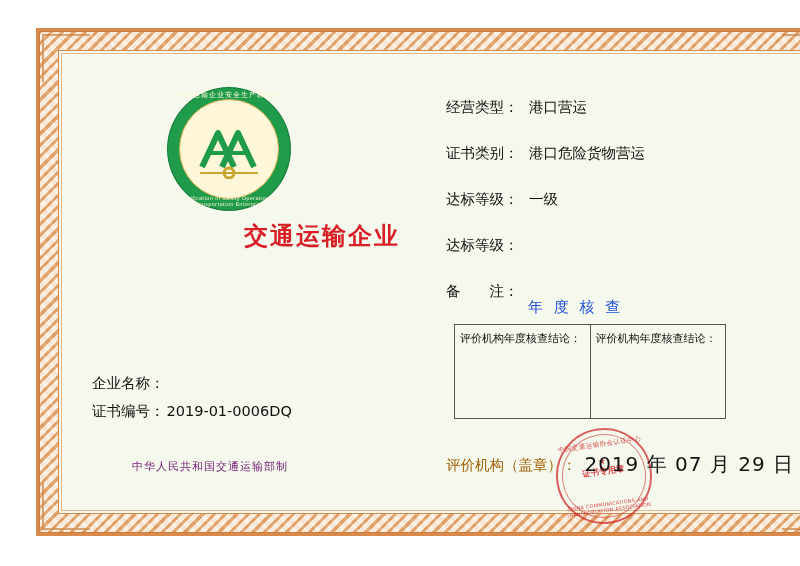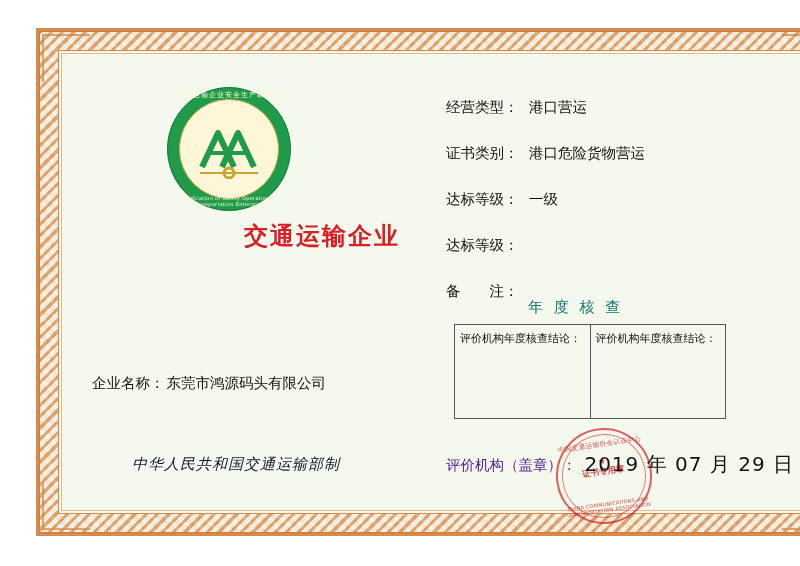--- a/index.html
+++ b/index.html
@@ -151,24 +151,23 @@
     font-size: 14.5px;
     white-space: nowrap;
   }
   .lf-label { color: #111; }
   .lf-value { color: #111; margin-left: 2px; }
 
   .issuer {
     position: absolute;
     left: 72px;
     bottom: 38px;
-    font-size: 15px;
-    color: #0f172a;
+    font-size: 11px;
+    color: #701a75;
     letter-spacing: 1px;
-    font-style: italic;
   }
 
   
   .right-col {
     position: absolute;
     left: 372px;
     top: 0;
     right: 0;
     height: 100%;
   }
@@ -181,21 +180,21 @@
   }
   .rf-label { display: inline-block; }
   .rf-value { margin-left: 6px; }
 
   .annual-title {
     position: absolute;
     left: 96px;
     top: 246px;
     font-size: 15px;
     letter-spacing: 3px;
-    color: #0f766e;
+    color: #1d4ed8;
   }
   .annual-table {
     position: absolute;
     left: 22px;
     top: 272px;
     width: 272px;
     height: 95px;
     border: 1px solid #555;
     display: flex;
     box-sizing: border-box;
@@ -208,21 +207,21 @@
     line-height: 1.3;
     box-sizing: border-box;
   }
   .annual-cell + .annual-cell { border-left: 1px solid #555; }
 
   .org-row {
     position: absolute;
     left: 14px;
     top: 404px;
     font-size: 14.5px;
-    color: #4c1d95;
+    color: #a16207;
   }
   .date-row {
     position: absolute;
     right: 18px;
     bottom: 34px;
     font-size: 20px;
     color: #111;
     letter-spacing: 1px;
     text-align: center;
   }
@@ -310,21 +309,24 @@
         <div class="emblem-text-bottom">Certification of Safety Operation for Transportation Enterprise</div>
       </div>
 
       <div class="title-block">
         <div class="title-line1">交通运输企业</div>
       </div>
 
       <div class="left-fields">
         <div class="lf-row">
           <span class="lf-label">企业名称：</span>
-          <span class="lf-value">东莞市鸿源码头有限公司</span>
+        </div>
+        <div class="lf-row">
+          <span class="lf-label">证书编号：</span>
+          <span class="lf-value">2019-01-0006DQ</span>
         </div>
       </div>
 
       <div class="issuer">中华人民共和国交通运输部制</div>
     </div>
 
     <div class="right-col">
 
       <div class="rf-row" style="top:46px;">
         <span class="rf-label">经营类型：</span>

